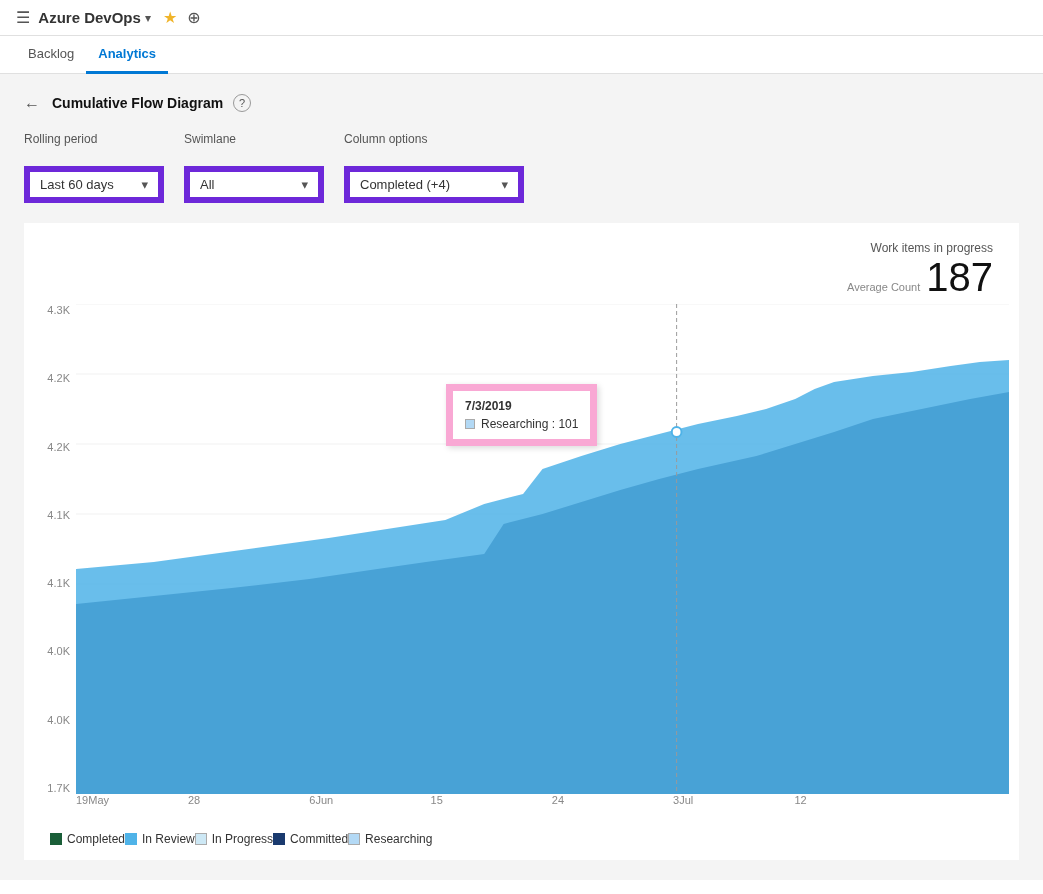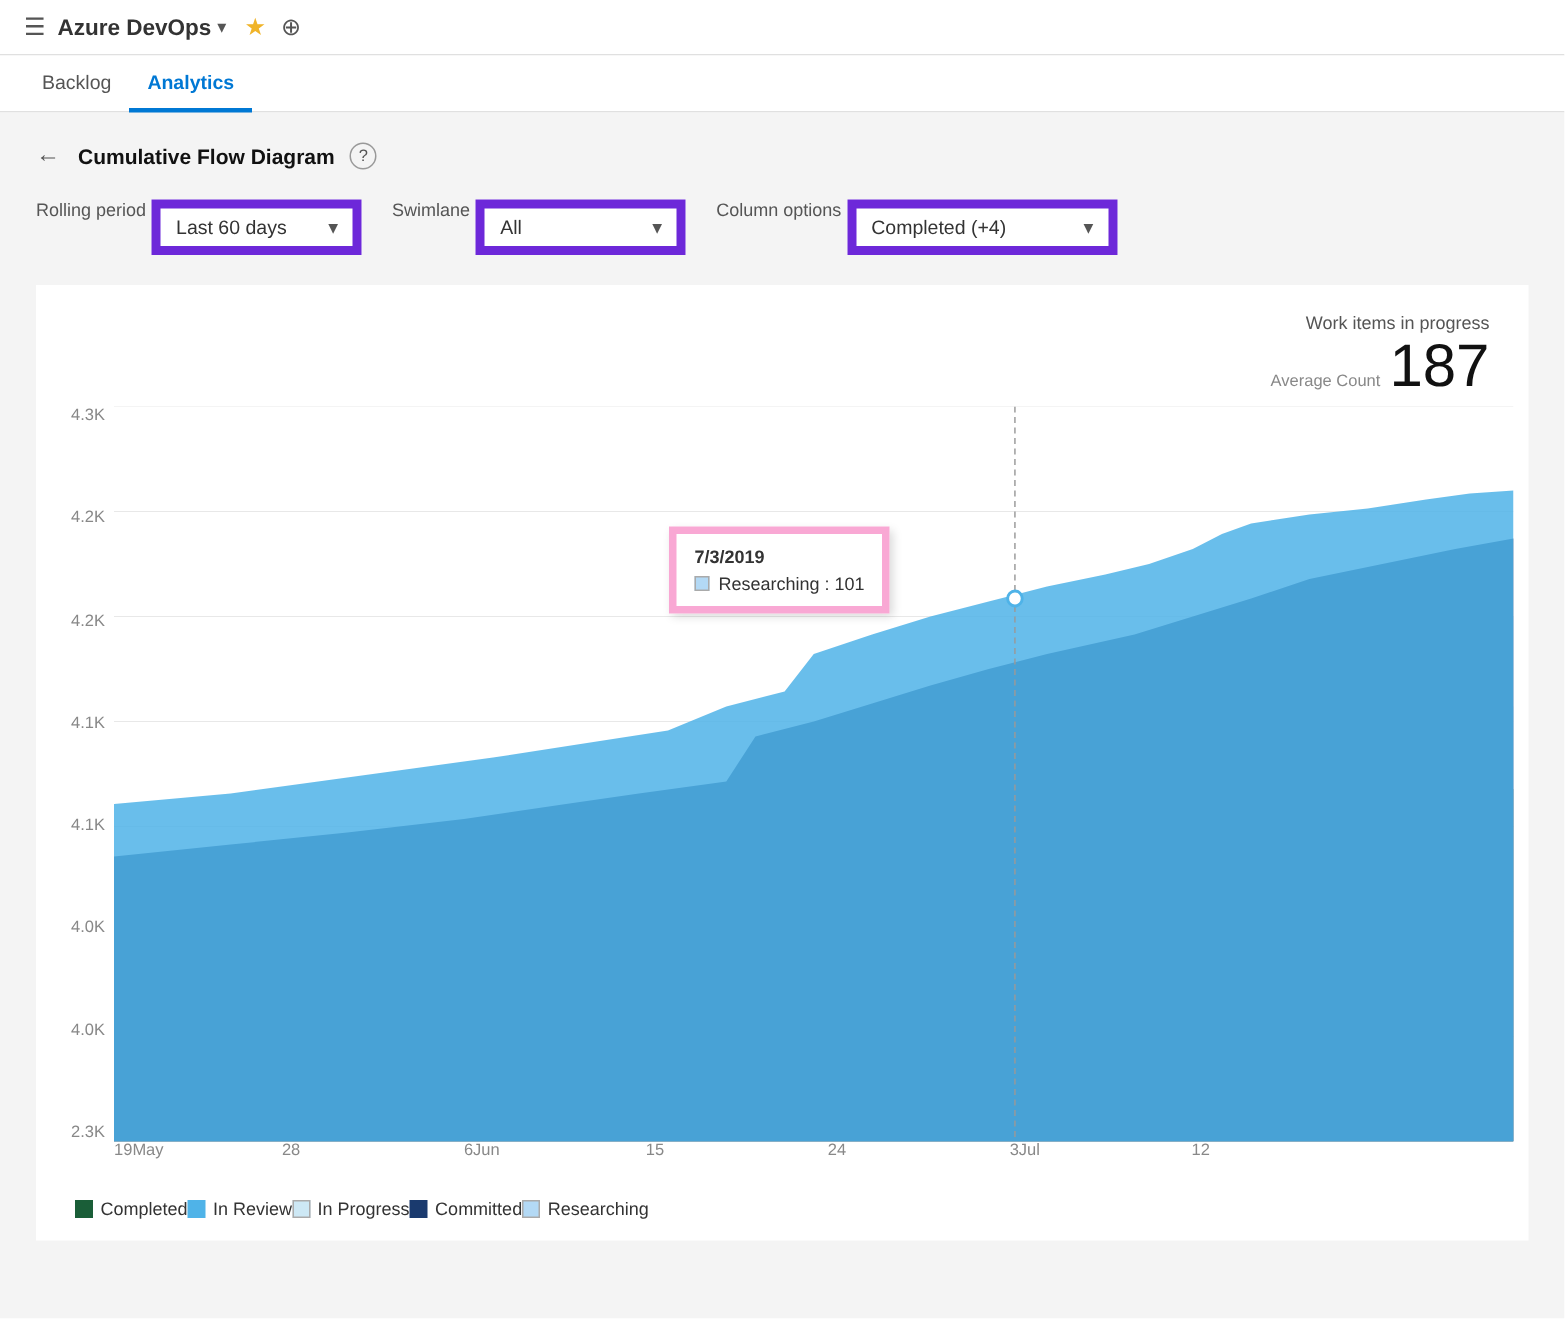--- a/index.html
+++ b/index.html
@@ -22,21 +22,21 @@
     .content { background: #f4f4f4; padding: 20px 24px; min-height: calc(894px - 90px); }
 
     
     .page-header { display: flex; align-items: center; margin-bottom: 20px; }
     .back-btn { cursor: pointer; color: #555; font-size: 16px; margin-right: 12px; }
     .page-title { font-size: 14px; font-weight: 700; color: #111; }
     .help-icon { color: #555; margin-left: 10px; font-size: 14px; cursor: pointer; border: 1px solid #999; border-radius: 50%; width: 18px; height: 18px; display: inline-flex; align-items: center; justify-content: center; font-size: 11px; }
 
     
     .filters-row { display: flex; gap: 20px; margin-bottom: 20px; align-items: flex-end; }
-    .filter-group { display: flex; flex-direction: row; gap: 4px; }
+    .filter-group { display: flex; flex-direction: column; gap: 20px; }
     .filter-label { font-size: 12px; color: #555; }
     .filter-select { display: flex; align-items: flex-start; background: #fff; border: 6px solid #6d28d9; padding: 5px 10px; min-width: 140px; cursor: pointer; font-size: 13px; color: #333; }
     .filter-select .select-text { flex: 1; }
     .filter-select .chevron { color: #555; margin-left: 6px; }
 
     
     .chart-outer { background: #fff; padding: 10px 10px 10px 10px; position: relative; }
     .chart-stats { text-align: right; padding: 8px 16px 4px; }
     .chart-stats-label { font-size: 12px; color: #555; }
     .chart-stats-value { font-size: 40px; font-weight: 300; color: #111; }
@@ -50,21 +50,21 @@
     
     .chart-svg-container { position: absolute; left: 42px; top: 0; right: 0; bottom: 30px; }
 
     
     .x-axis { position: absolute; left: 42px; right: 0; bottom: 0; height: 30px; display: flex; align-items: flex-start; }
     .x-label-group { position: absolute; display: flex; flex-direction: row; align-items: center; }
     .x-label-date { font-size: 11px; color: #888; }
     .x-label-month { font-size: 11px; color: #888; }
 
     
-    .tooltip { position: absolute; background: #fff; border: 5px solid #f9a8d4; padding: 8px 12px; font-size: 12px; box-shadow: 2px 2px 6px rgba(0,0,0,0.15); pointer-events: none; }
+    .tooltip { position: absolute; background: #fff; border: 7px solid #f9a8d4; padding: 8px 12px; font-size: 12px; box-shadow: 2px 2px 6px rgba(0,0,0,0.15); pointer-events: none; }
     .tooltip-date { font-weight: 600; margin-bottom: 4px; color: #333; }
     .tooltip-item { display: flex; align-items: center; gap: 6px; }
     .tooltip-dot { width: 10px; height: 10px; border: 1px solid #aaa; }
 
     
     .legend { display: flex; gap: 0; padding: 8px 16px 4px; align-items: center; }
     .legend-item { display: flex; align-items: center; gap: 5px; font-size: 12px; color: #333; }
     .legend-dot { width: 12px; height: 12px; }
   </style>
 </head>
@@ -128,21 +128,21 @@
     <div class="chart-wrap">
 
       <div class="y-axis">
         <span class="y-label">4.3K</span>
         <span class="y-label">4.2K</span>
         <span class="y-label">4.2K</span>
         <span class="y-label">4.1K</span>
         <span class="y-label">4.1K</span>
         <span class="y-label">4.0K</span>
         <span class="y-label">4.0K</span>
-        <span class="y-label">2.3K</span>
+        <span class="y-label">1.7K</span>
       </div>
 
       <div class="chart-svg-container">
         <svg width="100%" height="100%" viewBox="0 0 960 490" preserveAspectRatio="none" xmlns="http://www.w3.org/2000/svg">
 
           <line x1="0" y1="0" x2="960" y2="0" stroke="#e0e0e0" stroke-width="0.5"></line>
           <line x1="0" y1="70" x2="960" y2="70" stroke="#e0e0e0" stroke-width="0.5"></line>
           <line x1="0" y1="140" x2="960" y2="140" stroke="#e0e0e0" stroke-width="0.5"></line>
           <line x1="0" y1="210" x2="960" y2="210" stroke="#e0e0e0" stroke-width="0.5"></line>
           <line x1="0" y1="280" x2="960" y2="280" stroke="#e0e0e0" stroke-width="0.5"></line>

